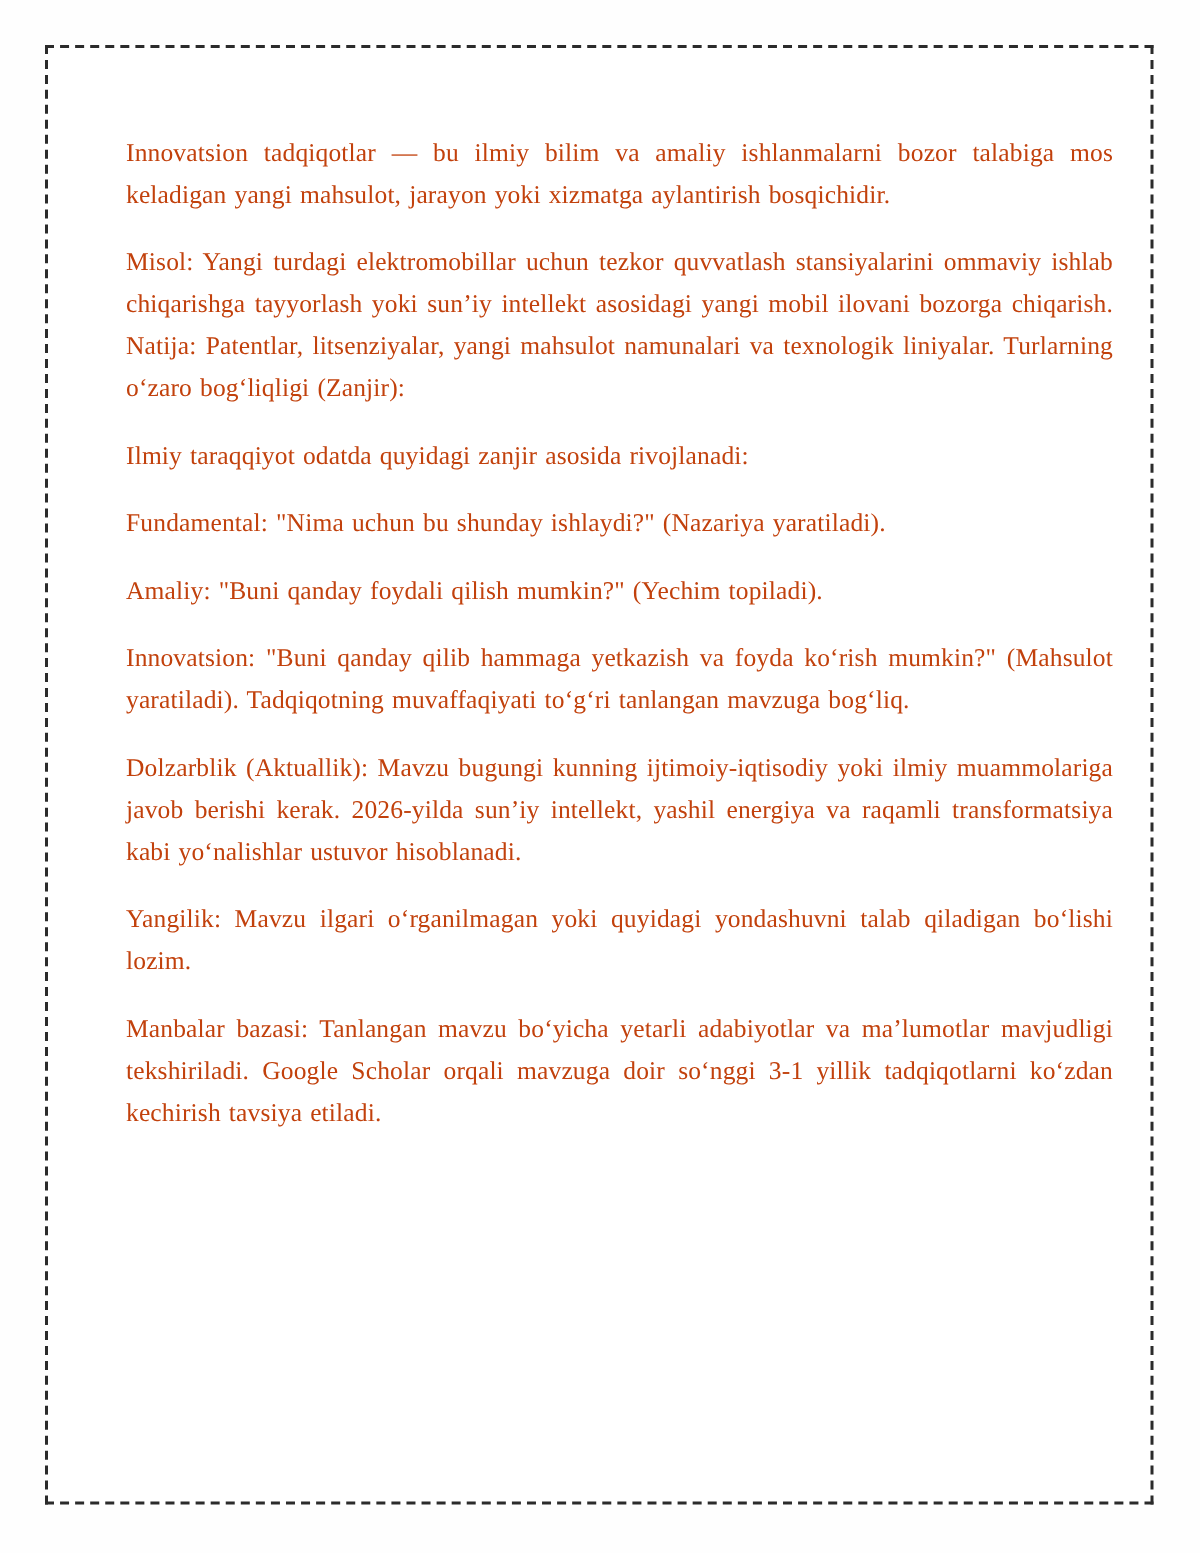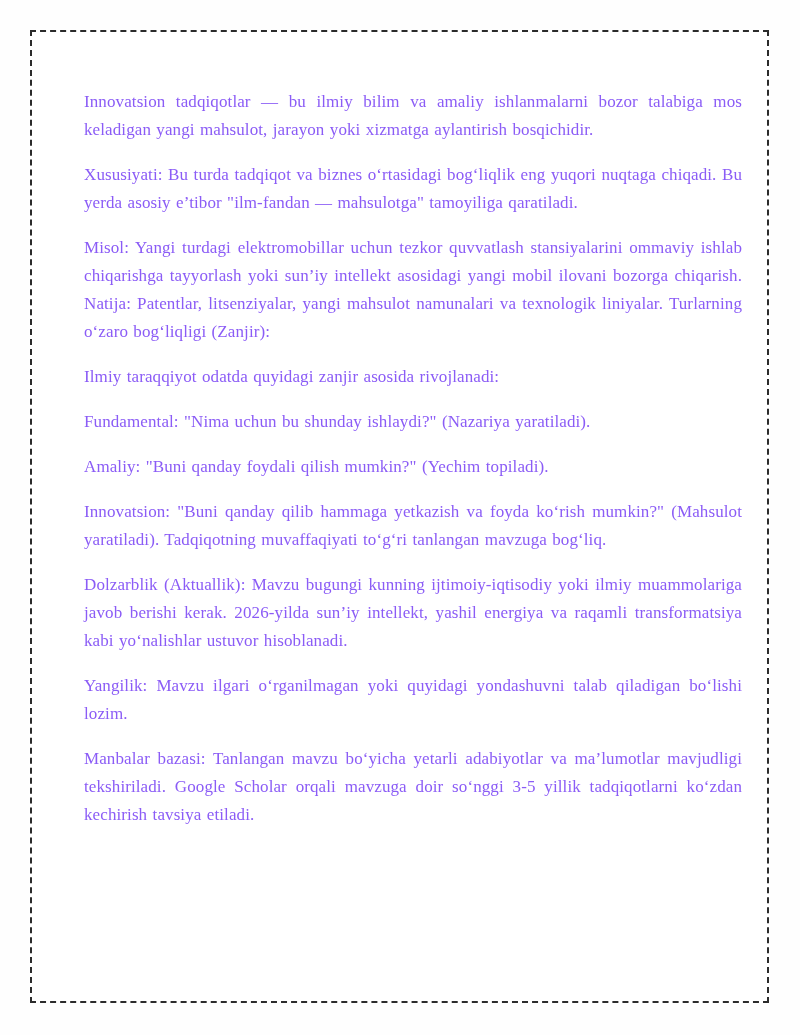--- a/index.html
+++ b/index.html
@@ -18,36 +18,35 @@
     height: 973px;
     background: #ffffff;
     border: 2px dashed #2b2b2b;
   }
   .content {
     padding: 56px 25px 0 52px;
   }
   .content p {
     font-size: 17px;
     line-height: 28px;
-    color: #8b5cf6;
+    color: #c2410c;
     text-align: justify;
     letter-spacing: 0.1px;
     word-spacing: 1px;
     margin: 0 0 17px 0;
   }
 </style>
 </head>
 <body>
 
 <div class="page">
   <div class="content">
     <p>Innovatsion tadqiqotlar — bu ilmiy bilim va amaliy ishlanmalarni bozor talabiga mos keladigan yangi mahsulot, jarayon yoki xizmatga aylantirish bosqichidir.</p>
-    <p>Xususiyati: Bu turda tadqiqot va biznes o‘rtasidagi bog‘liqlik eng yuqori nuqtaga chiqadi. Bu yerda asosiy e’tibor "ilm-fandan — mahsulotga" tamoyiliga qaratiladi.</p>
     <p>Misol: Yangi turdagi elektromobillar uchun tezkor quvvatlash stansiyalarini ommaviy ishlab chiqarishga tayyorlash yoki sun’iy intellekt asosidagi yangi mobil ilovani bozorga chiqarish. Natija: Patentlar, litsenziyalar, yangi mahsulot namunalari va texnologik liniyalar. Turlarning o‘zaro bog‘liqligi (Zanjir):</p>
     <p>Ilmiy taraqqiyot odatda quyidagi zanjir asosida rivojlanadi:</p>
     <p>Fundamental: "Nima uchun bu shunday ishlaydi?" (Nazariya yaratiladi).</p>
     <p>Amaliy: "Buni qanday foydali qilish mumkin?" (Yechim topiladi).</p>
     <p>Innovatsion: "Buni qanday qilib hammaga yetkazish va foyda ko‘rish mumkin?" (Mahsulot yaratiladi).  Tadqiqotning muvaffaqiyati to‘g‘ri tanlangan mavzuga bog‘liq.</p>
     <p>Dolzarblik (Aktuallik): Mavzu bugungi kunning ijtimoiy-iqtisodiy yoki ilmiy muammolariga javob berishi kerak. 2026-yilda sun’iy intellekt, yashil energiya va raqamli transformatsiya kabi yo‘nalishlar ustuvor hisoblanadi.</p>
     <p>Yangilik: Mavzu ilgari o‘rganilmagan yoki quyidagi yondashuvni talab qiladigan bo‘lishi lozim.</p>
-    <p>Manbalar bazasi: Tanlangan mavzu bo‘yicha yetarli adabiyotlar va ma’lumotlar mavjudligi tekshiriladi. Google Scholar orqali mavzuga doir so‘nggi 3-5 yillik tadqiqotlarni ko‘zdan kechirish tavsiya etiladi.</p>
+    <p>Manbalar bazasi: Tanlangan mavzu bo‘yicha yetarli adabiyotlar va ma’lumotlar mavjudligi tekshiriladi. Google Scholar orqali mavzuga doir so‘nggi 3-1 yillik tadqiqotlarni ko‘zdan kechirish tavsiya etiladi.</p>
   </div>
 </div>
 
 </body></html>

